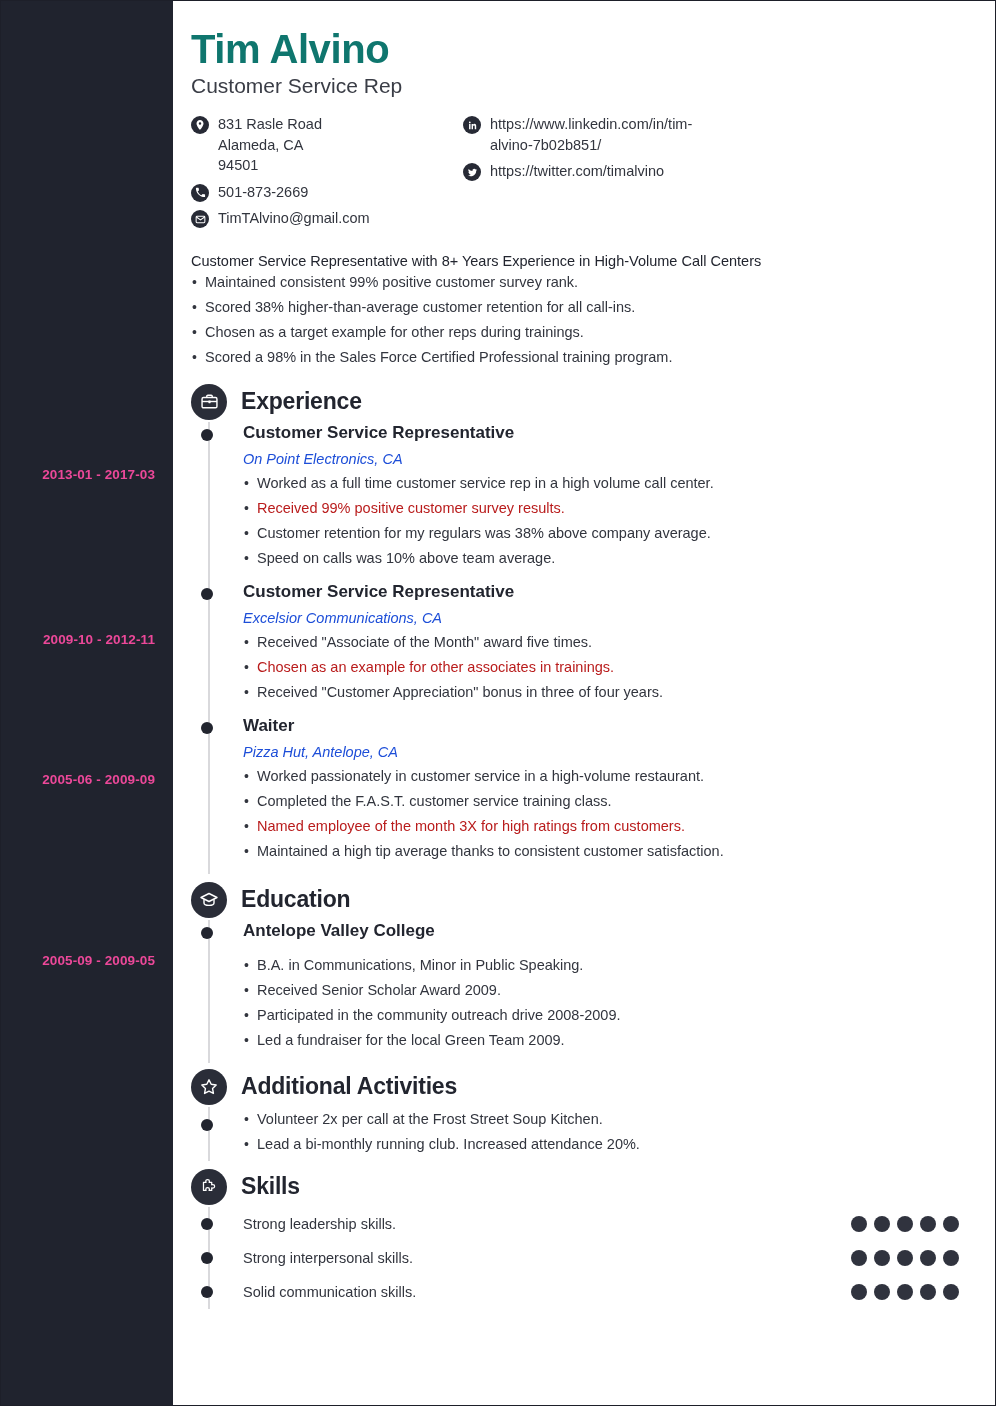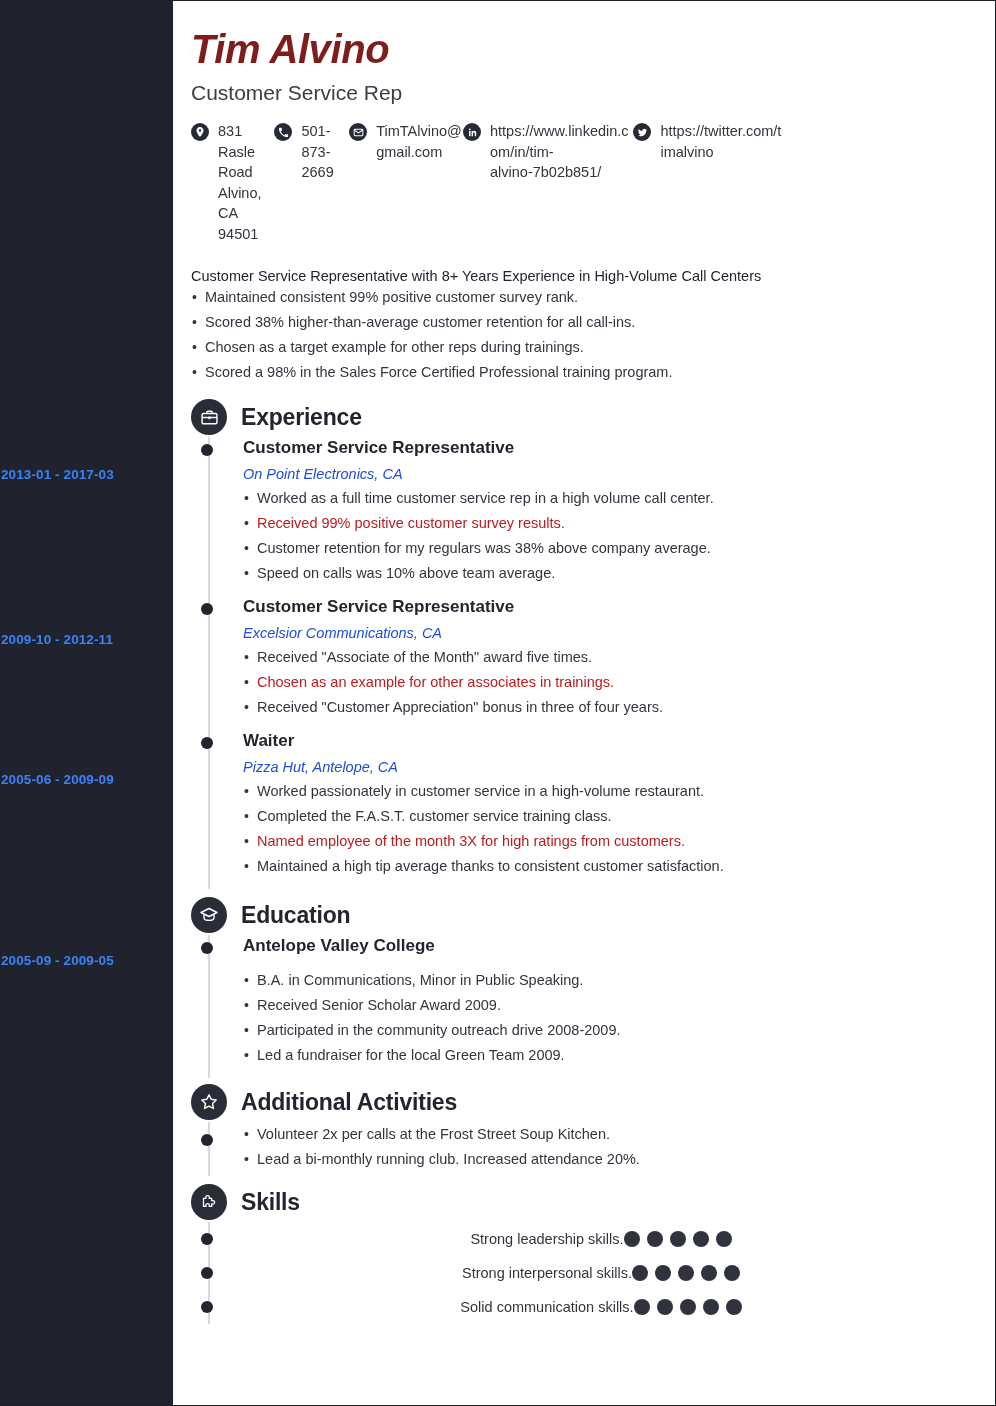--- a/index.html
+++ b/index.html
@@ -26,22 +26,22 @@
     left: 0;
     top: 0;
     width: 172px;
     height: 100%;
     background: #20232e;
   }
   .side-date {
     position: absolute;
     right: 18px;
     width: 154px;
-    text-align: left;
-    color: #3b82f6;
+    text-align: right;
+    color: #ec4899;
     font-size: 13.5px;
     font-weight: bold;
     letter-spacing: 0.1px;
     white-space: nowrap;
   }
   
   .main {
     position: absolute;
     left: 172px;
     top: 0;
@@ -49,39 +49,38 @@
     bottom: 0;
     background: #ffffff;
   }
   .content {
     padding: 26px 32px 0 18px;
   }
   
   .name {
     font-size: 40px;
     font-weight: bold;
-    color: #7f1d1d;
-    margin: 0 0 9px 0;
+    color: #0f766e;
+    margin: 0 0 2px 0;
     letter-spacing: -0.4px;
-    font-style: italic;
   }
   .job-title {
     font-size: 21px;
     color: #3a3d46;
     margin: 0 0 16px 0;
     font-weight: normal;
   }
   .contact-grid {
     display: flex;
     align-items: flex-start;
     margin-bottom: 18px;
   }
   .contact-col {
     display: flex;
-    flex-direction: row;
+    flex-direction: column;
   }
   .contact-col.left { width: 272px; }
   .contact-col.right { width: 320px; }
   .contact-row {
     display: flex;
     align-items: flex-start;
     margin-bottom: 6px;
   }
   .contact-icon {
     width: 18px;
@@ -205,21 +204,21 @@
     font-style: italic;
     color: #1d4ed8;
     margin-bottom: 4px;
   }
   .entry ul.bullets li { line-height: 25px; }
   
   .skill-row {
     position: relative;
     display: flex;
     align-items: center;
-    justify-content: center;
+    justify-content: space-between;
     height: 34px;
   }
   .skill-row::before {
     content: "";
     position: absolute;
     left: -42px;
     top: 11px;
     width: 12px;
     height: 12px;
     border-radius: 50%;
@@ -276,21 +275,21 @@
           <div class="contact-col left">
 
             <div class="contact-row">
               <span class="contact-icon">
                 <svg width="12" height="12" viewBox="0 0 24 24" fill="#ffffff">
                     <path d="M12 2C8.1 2 5 5.1 5 9c0 5.2 7 13 7 13s7-7.8 7-13c0-3.9-3.1-7-7-7zm0 9.5A2.5 2.5 0 1 1 12 6.5a2.5 2.5 0 0 1 0 5z"></path>
                   </svg>
               </span>
               <span class="contact-text">
                 <span class="sub-line">831 Rasle Road</span>
-                <span class="sub-line">Alvino, CA</span>
+                <span class="sub-line">Alameda, CA</span>
                 <span class="sub-line">94501</span>
               </span>
             </div>
 
             <div class="contact-row">
               <span class="contact-icon">
                 <svg width="11" height="11" viewBox="0 0 24 24" fill="#ffffff">
                     <path d="M6.6 10.8c1.6 3.1 4.1 5.6 7.2 7.2l2.4-2.4c.3-.3.7-.4 1.1-.3 1.2.4 2.4.6 3.7.6.6 0 1 .4 1 1V21c0 .6-.4 1-1 1C10.7 22 2 13.3 2 2.6c0-.6.4-1 1-1h4.1c.6 0 1 .4 1 1 0 1.3.2 2.5.6 3.7.1.4 0 .8-.3 1.1l-2.8 2.4z"></path>
                   </svg>
               </span>
@@ -426,21 +425,21 @@
             <svg width="20" height="20" viewBox="0 0 24 24" fill="none" stroke="#ffffff" stroke-width="1.7" stroke-linejoin="round">
                 <path d="M12 3.4l2.65 5.37 5.93.86-4.29 4.18 1.01 5.9L12 16.92l-5.3 2.79 1.01-5.9-4.29-4.18 5.93-.86L12 3.4z"></path>
               </svg>
           </span>
           <span class="section-title">Additional Activities</span>
         </div>
 
         <div class="timeline">
           <div class="act-list">
             <ul class="bullets">
-              <li>Volunteer 2x per calls at the Frost Street Soup Kitchen.</li>
+              <li>Volunteer 2x per call at the Frost Street Soup Kitchen.</li>
               <li>Lead a bi-monthly running club. Increased attendance 20%.</li>
             </ul>
           </div>
         </div>
       </div>
 
       <div class="section">
         <div class="section-head" style="margin-top:8px;">
           <span class="section-icon">
             <svg width="19" height="19" viewBox="0 0 24 24" fill="none" stroke="#ffffff" stroke-width="1.6" stroke-linejoin="round">

